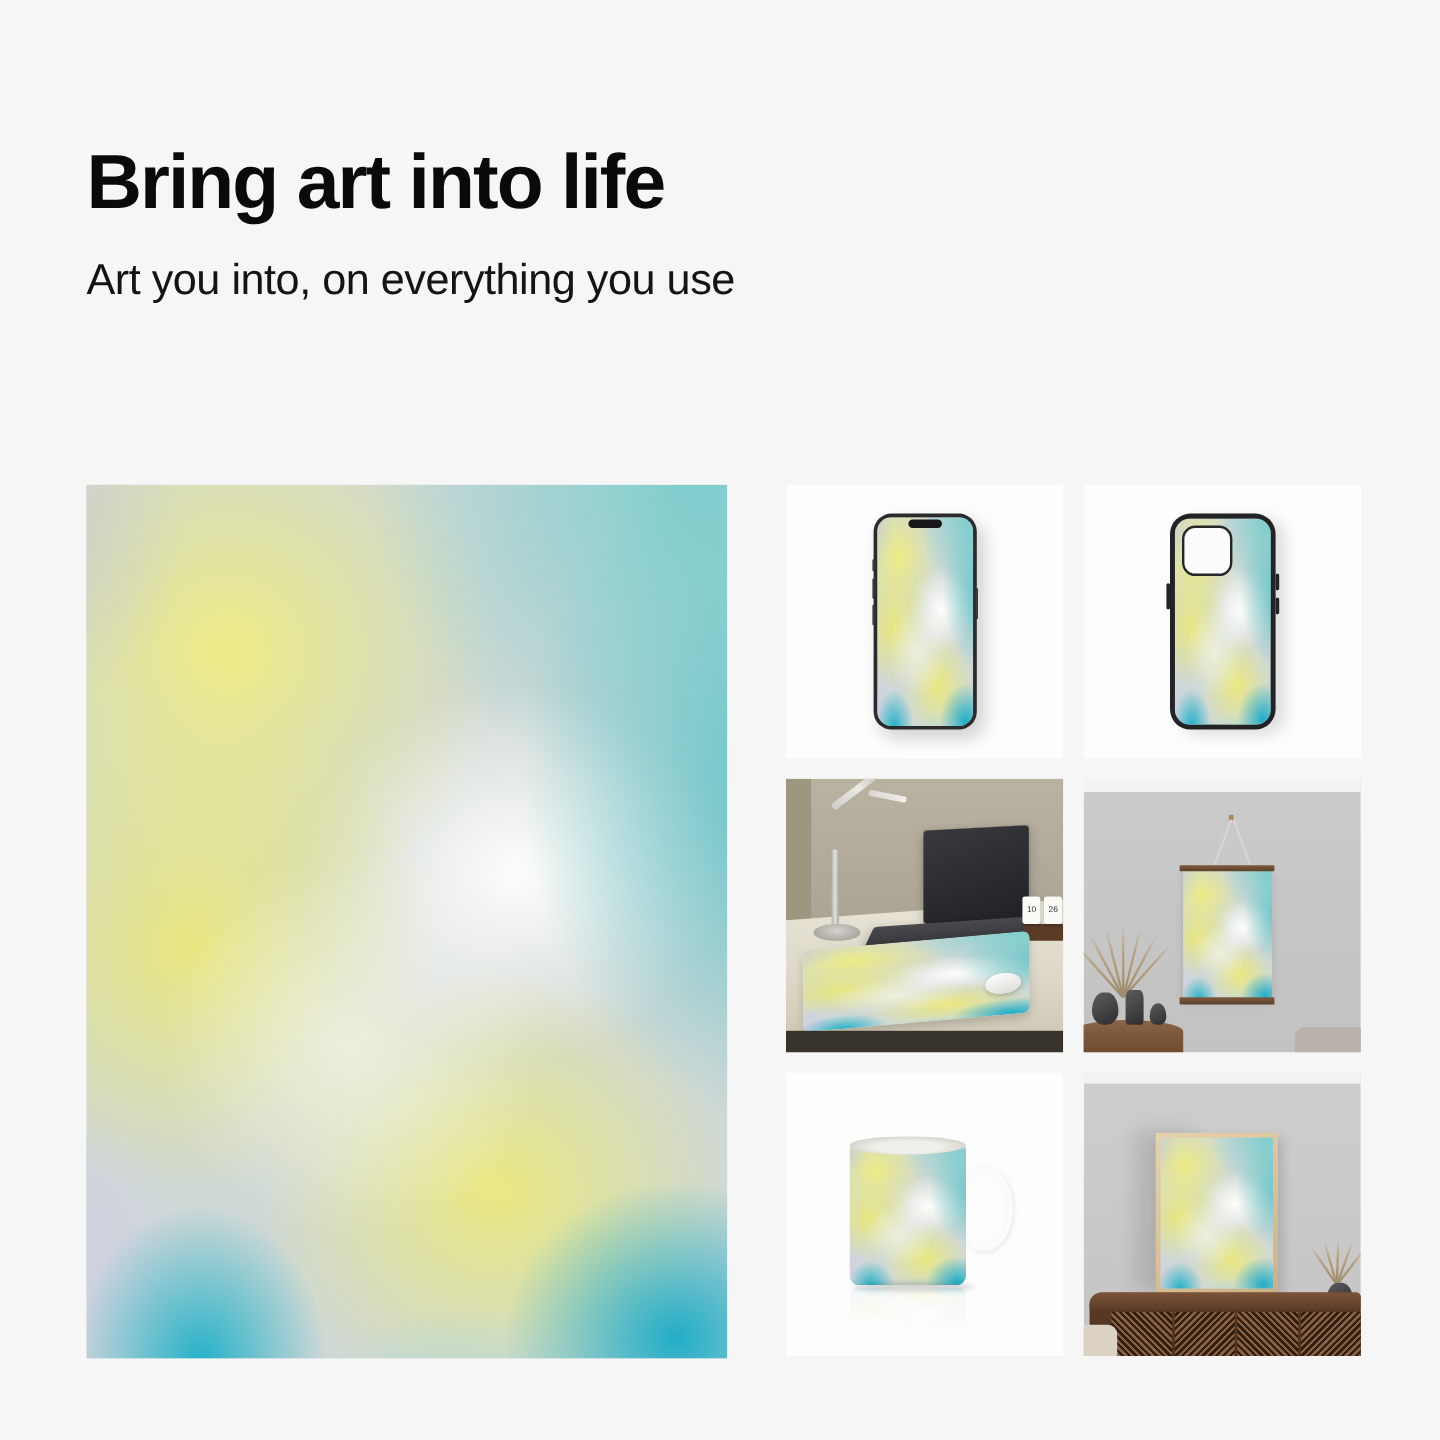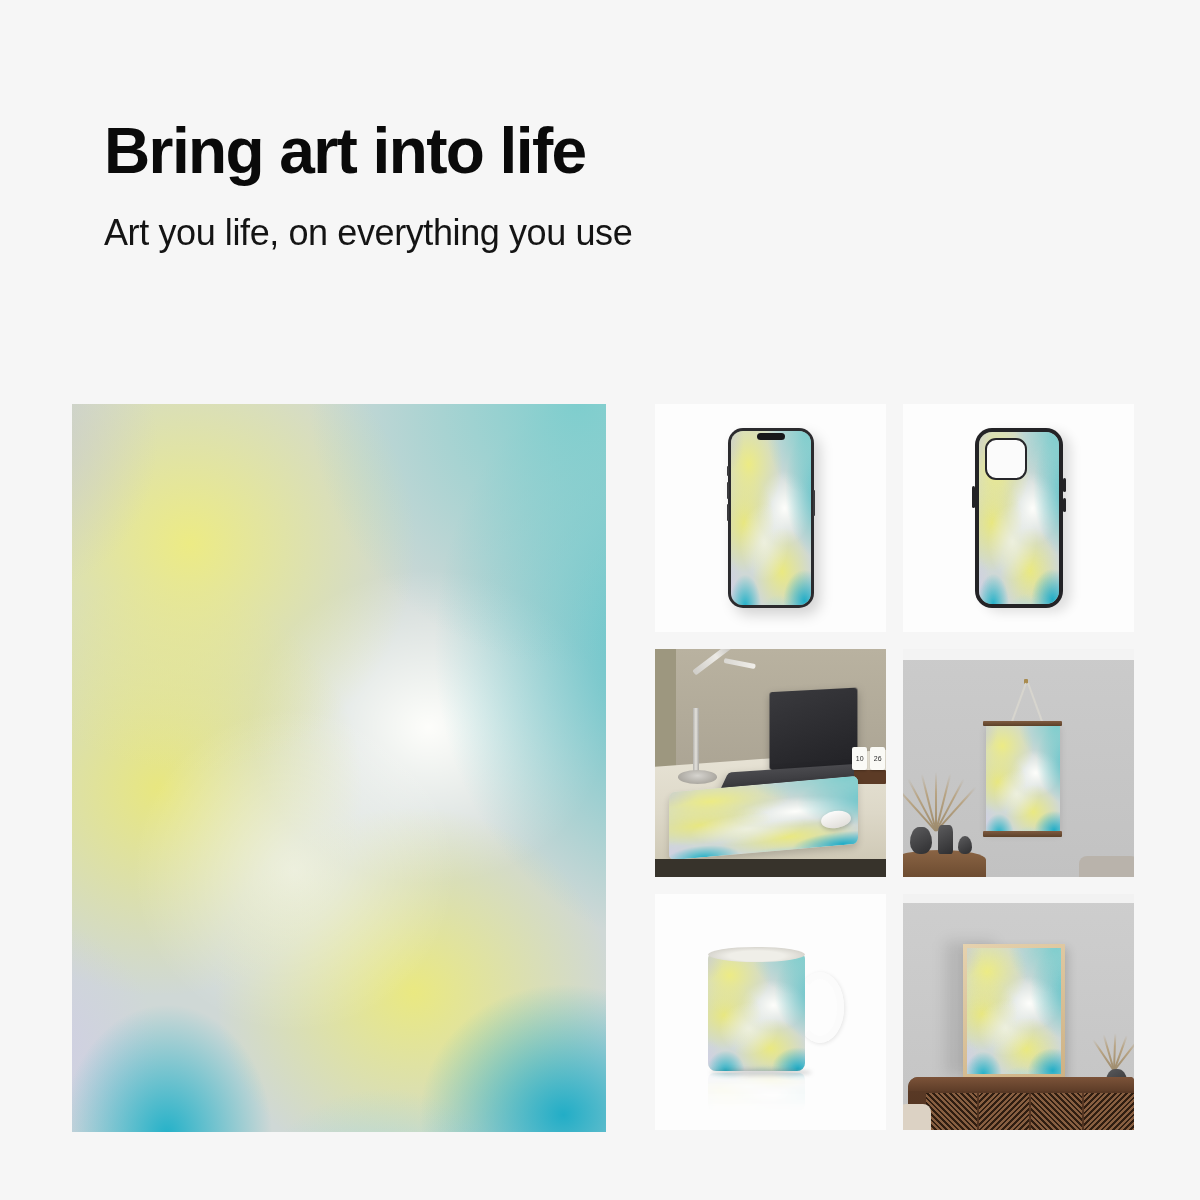--- a/index.html
+++ b/index.html
@@ -5,21 +5,21 @@
   * { box-sizing: border-box; margin: 0; padding: 0; }
   html, body {
     width: 1200px; height: 1200px;
     background: #f6f6f6;
     font-family: "Liberation Sans", sans-serif;
     overflow: hidden;
   }
   .page { position: relative; width: 1200px; height: 1200px; background: #f6f6f6; }
 
   
-  .header { position: absolute; left: 72px; top: 118px; width: 900px; margin-left: 32px; }
+  .header { position: absolute; left: 72px; top: 118px; width: 900px; }
   .headline {
     font-size: 64px; font-weight: 700; letter-spacing: -1.6px;
     color: #0a0a0a; line-height: 1.05; white-space: nowrap;
   }
   .subhead {
     margin-top: 26px; font-size: 36px; font-weight: 400;
     color: #141414; letter-spacing: -0.4px; line-height: 1.2; white-space: nowrap;
   }
 
   
@@ -255,21 +255,21 @@
   .frame-vase { position: absolute; right: 3%; bottom: 17%; width: 9%; height: 9%; background: linear-gradient(150deg,#5a5a5c,#303032); border-radius: 46% 46% 40% 40% / 56% 56% 44% 44%; }
   .frame-pampas { position: absolute; right: 1%; bottom: 25%; width: 16%; height: 16%; }
 </style>
 </head>
 <body>
 
 <div class="page">
 
   <div class="header">
     <div class="headline">Bring art into life</div>
-    <div class="subhead">Art you life, on everything you use</div>
+    <div class="subhead">Art you into, on everything you use</div>
   </div>
 
   <div class="hero">
     <div class="art"></div>
   </div>
 
   <div class="grid">
 
     <div class="tile">
       <div class="scene-phone">

